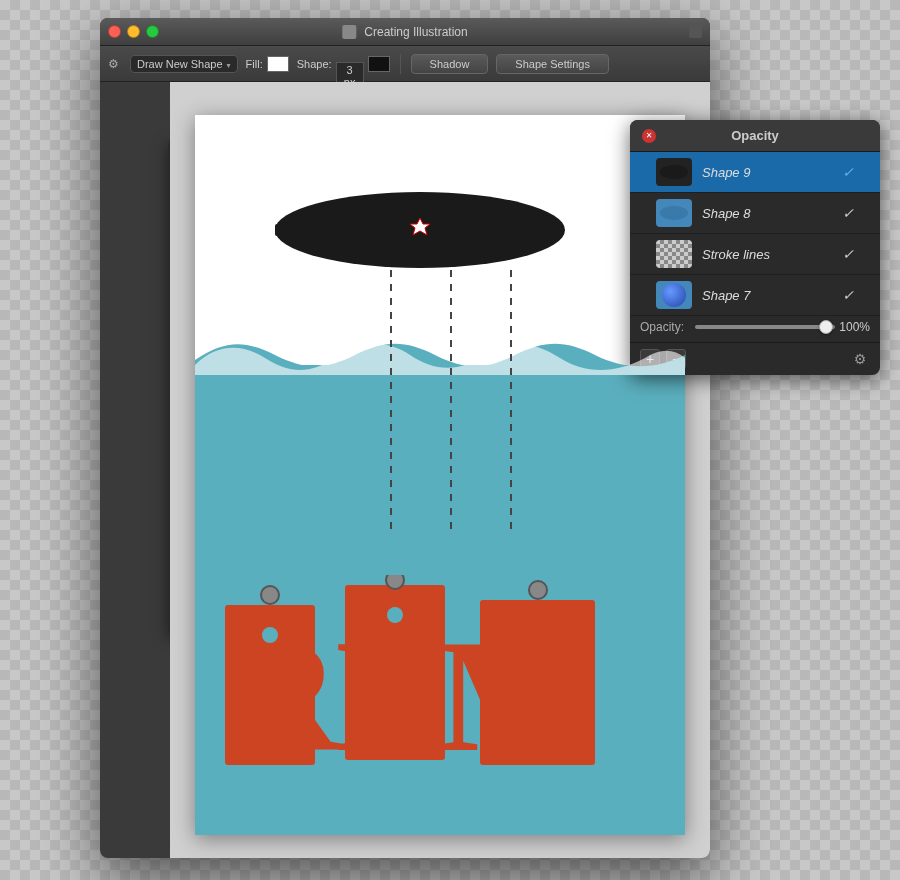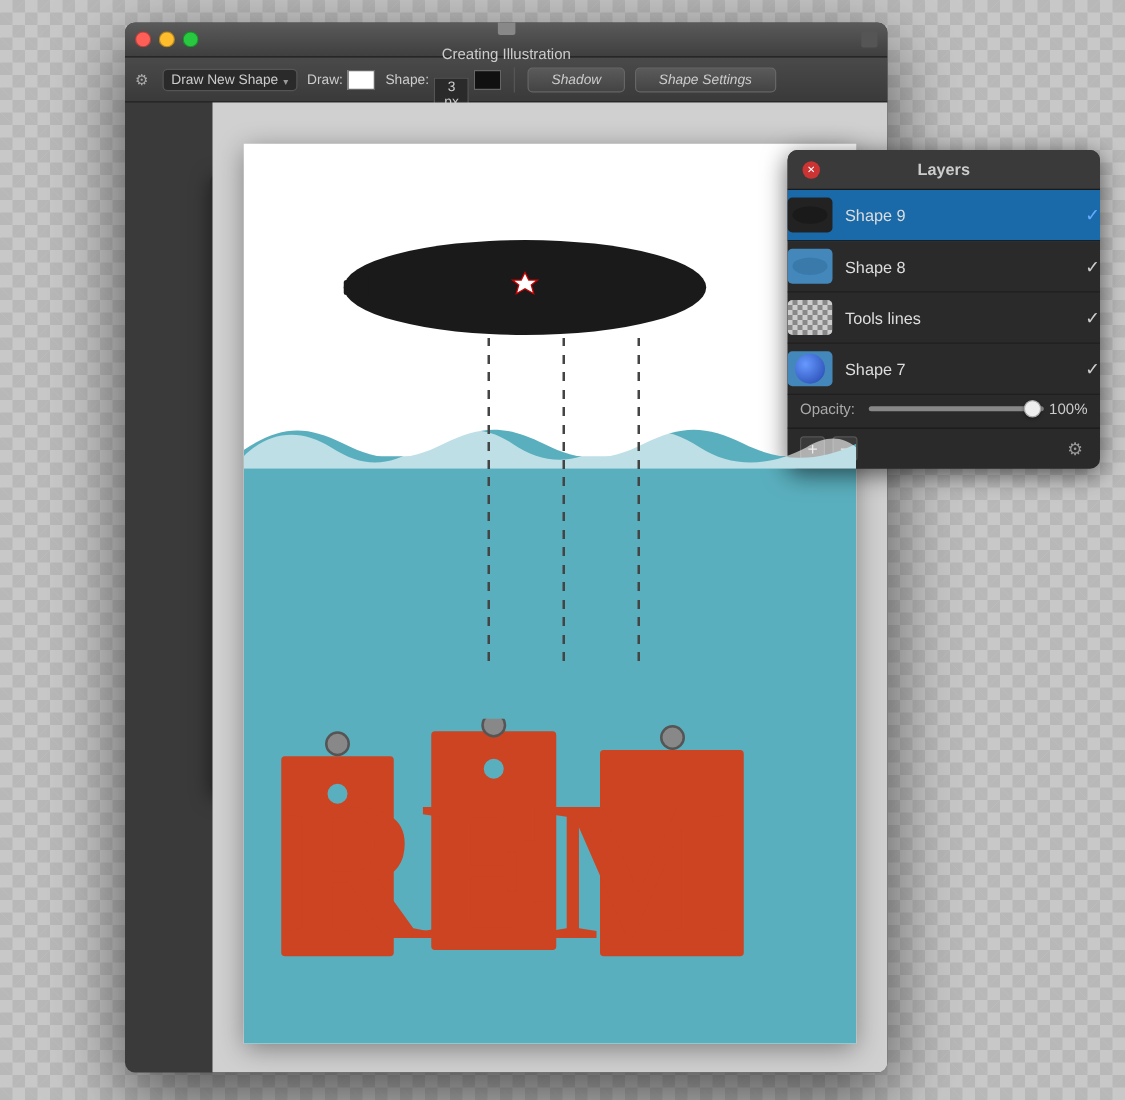--- a/index.html
+++ b/index.html
@@ -59,21 +59,20 @@
 
     .title-bar-center {
       position: absolute;
       left: 50%;
       transform: translateX(-50%);
       display: flex;
       align-items: center;
       gap: 8px;
       color: #ccc;
       font-size: 12px;
-      flex-direction: column;
     }
     .title-icon {
       width: 14px;
       height: 14px;
       background: #888;
       border-radius: 2px;
     }
     .resize-btn {
       position: absolute;
       right: 8px;
@@ -143,21 +142,20 @@
       background: #555;
       margin: 0 2px;
     }
     .toolbar-btn {
       background: linear-gradient(to bottom, #5a5a5a, #444);
       border: 1px solid #666;
       border-radius: 4px;
       color: #ccc;
       font-size: 11px;
       padding: 3px 18px;
-      font-style: italic;
     }
     .gear-icon-sm {
       width: 14px;
       height: 14px;
       color: #aaa;
       font-size: 12px;
     }
 
     
     .canvas-area {
@@ -286,23 +284,24 @@
     }
     .layers-title {
       color: #ccc;
       font-size: 13px;
       font-weight: bold;
     }
 
     .layer-item {
       display: flex;
       align-items: center;
-      padding: 6px 0;
+      padding: 6px 26px;
       border-bottom: 1px solid #1f1f1f;
       cursor: pointer;
+      font-style: italic;
     }
     .layer-item.active {
       background: #1a6aaa;
     }
 
     .layer-thumb {
       width: 36px;
       height: 28px;
       border-radius: 4px;
       margin-right: 10px;
@@ -479,21 +478,21 @@
     <div class="resize-btn" style="right:8px; position:absolute;"></div>
   </div>
 
   <div class="toolbar">
     <span class="gear-icon-sm">⚙</span>
     <div class="toolbar-dropdown">
       <span>Draw New Shape</span>
       <span class="toolbar-dropdown-arrow">▾</span>
     </div>
     <div class="toolbar-item">
-      <span>Draw:</span>
+      <span>Fill:</span>
       <div class="color-swatch"></div>
     </div>
     <div class="toolbar-item">
       <span>Shape:</span>
       <span class="stroke-input">3 px</span>
       <div class="stroke-swatch"></div>
     </div>
     <div class="toolbar-sep"></div>
     <div class="toolbar-btn">Shadow</div>
     <div class="toolbar-btn">Shape Settings</div>
@@ -602,39 +601,39 @@
         <circle cx="180" cy="5" r="9" fill="#888" stroke="#555" stroke-width="2"></circle>
         <circle cx="323" cy="15" r="9" fill="#888" stroke="#555" stroke-width="2"></circle>
       </svg>
     </div>
   </div>
 </div>
 
 <div class="layers-panel">
   <div class="layers-header">
     <div class="layers-close">✕</div>
-    <span class="layers-title">Layers</span>
+    <span class="layers-title">Opacity</span>
     <div style="width:14px;"></div>
   </div>
 
   <div class="layer-item active">
     <div class="layer-thumb layer-thumb-sub"></div>
     <span class="layer-name">Shape 9</span>
     <span class="layer-check layer-check-blue">✓</span>
   </div>
 
   <div class="layer-item">
     <div class="layer-thumb layer-thumb-shape8"></div>
     <span class="layer-name">Shape 8</span>
     <span class="layer-check">✓</span>
   </div>
 
   <div class="layer-item">
     <div class="layer-thumb layer-thumb-dotted"></div>
-    <span class="layer-name">Tools lines</span>
+    <span class="layer-name">Stroke lines</span>
     <span class="layer-check">✓</span>
   </div>
 
   <div class="layer-item">
     <div class="layer-thumb layer-thumb-shape7"></div>
     <span class="layer-name">Shape 7</span>
     <span class="layer-check">✓</span>
   </div>
 
 

